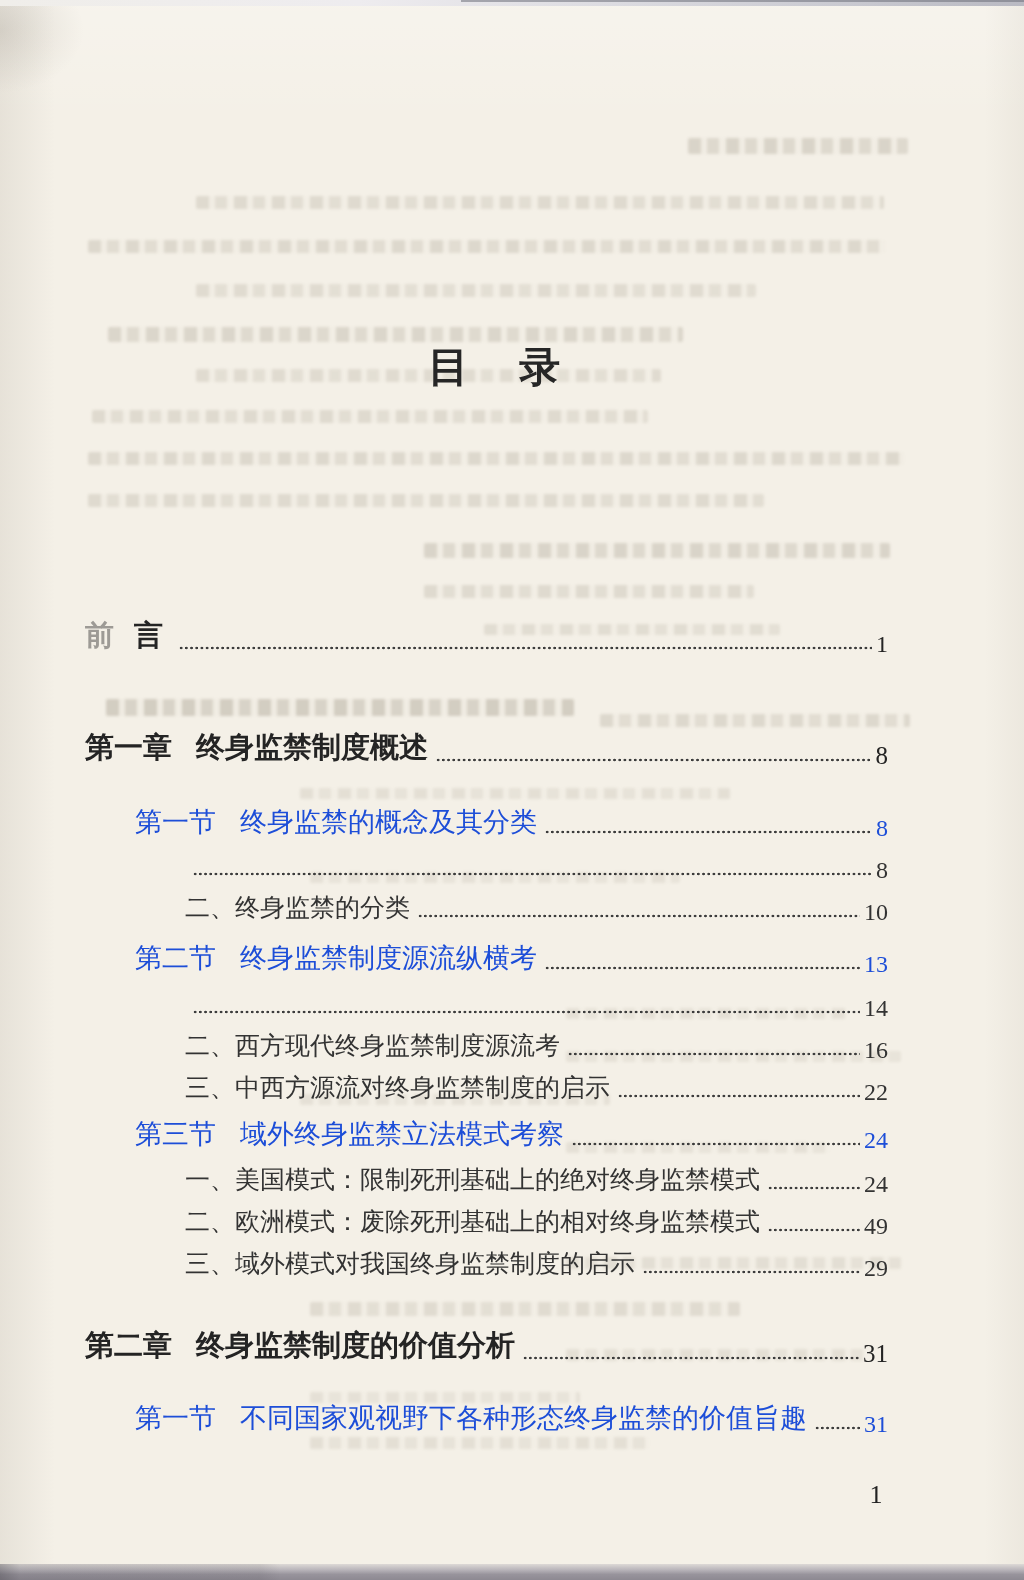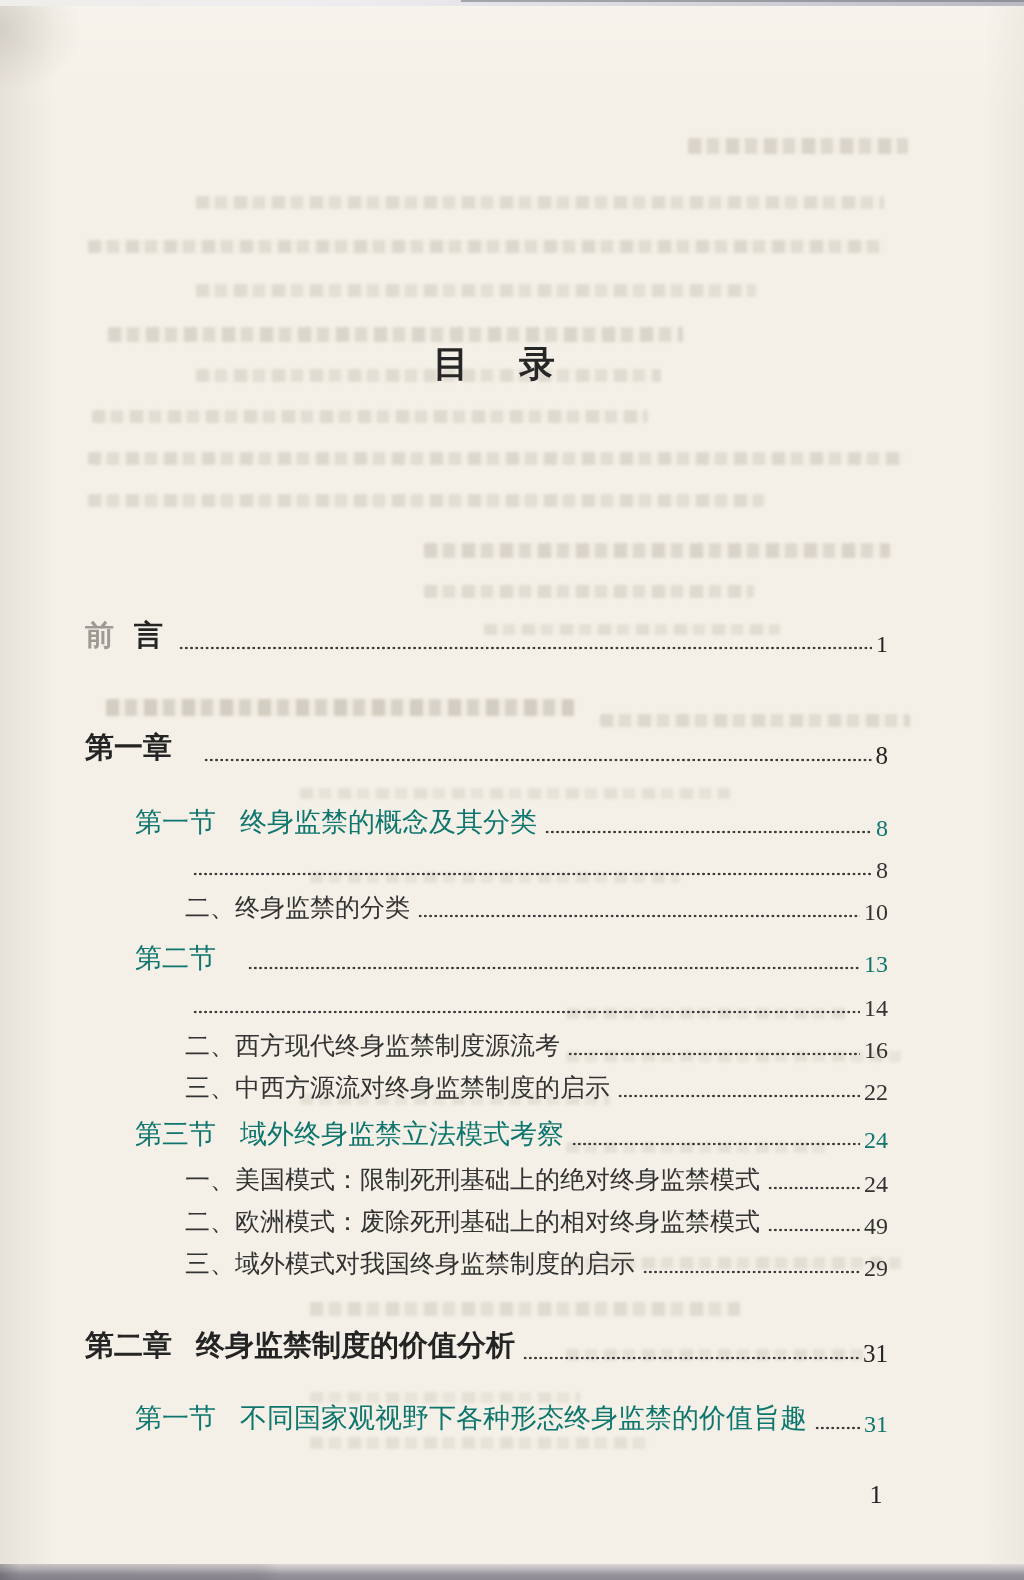--- a/index.html
+++ b/index.html
@@ -59,28 +59,28 @@
     font-size:24px;font-weight:400;margin-bottom:-2px;
   }
   .row.preface,.row.chapter{
     font-family:"Liberation Sans","DejaVu Sans",sans-serif;
     font-weight:700;font-size:29px;height:36px;color:#242424;text-align:right;
   }
   .row.preface .lbl{word-spacing:12px;margin-right:8px;
     -webkit-mask-image:linear-gradient(90deg,rgba(0,0,0,.42) 0 38%,#000 58%);
             mask-image:linear-gradient(90deg,rgba(0,0,0,.42) 0 38%,#000 58%);
   }
-  .row.section{left:135px;font-size:27px;height:36px;color:#0f766e;align-items:flex-end;}
+  .row.section{left:135px;font-size:27px;height:36px;color:#1d4ed8;align-items:flex-end;}
   .row.item{left:185px;font-size:25px;height:34px;color:#333;}
   .row.chapter .pg{font-size:25px;}
 
   .page-title{
     position:absolute;left:85px;width:820px;top:340px;height:46px;
-    text-align:center;font-family:Liberation Sans, sans-serif;
-    font-weight:700;font-size:36px;letter-spacing:2px;word-spacing:36px;color:#262626;
+    text-align:center;font-family:Liberation Serif, serif;
+    font-weight:700;font-size:41px;letter-spacing:2px;word-spacing:36px;color:#262626;
   }
   .footer-pagenum{
     position:absolute;left:858px;top:1480px;width:36px;text-align:center;
     font-family:"Liberation Serif","DejaVu Serif",serif;font-size:26px;color:#222;
   }
 </style>
 </head>
 <body>
 
 <div class="paper-vignette"></div>
@@ -115,20 +115,21 @@
 <div class="page-title">目 录</div>
 
 <div class="row preface" style="top:620px">
   <span class="lbl">前 言</span>
   <span class="dots"></span>
   <span class="pg">1</span>
 </div>
 
 <div class="row chapter" style="top:732px">
   <span class="lbl">第一章</span>
+  <span class="ttl">终身监禁制度概述</span>
   <span class="dots"></span>
   <span class="pg">8</span>
 </div>
 
 <div class="row section" style="top:804px">
   <span class="lbl">第一节</span>
   <span class="ttl">终身监禁的概念及其分类</span>
   <span class="dots"></span>
   <span class="pg">8</span>
 </div>
@@ -139,20 +140,21 @@
 </div>
 
 <div class="row item" style="top:890px">
   <span class="ttl">二、终身监禁的分类</span>
   <span class="dots"></span>
   <span class="pg">10</span>
 </div>
 
 <div class="row section" style="top:940px">
   <span class="lbl">第二节</span>
+  <span class="ttl">终身监禁制度源流纵横考</span>
   <span class="dots"></span>
   <span class="pg">13</span>
 </div>
 
 <div class="row item" style="top:986px">
   <span class="dots"></span>
   <span class="pg">14</span>
 </div>
 
 <div class="row item" style="top:1028px">

